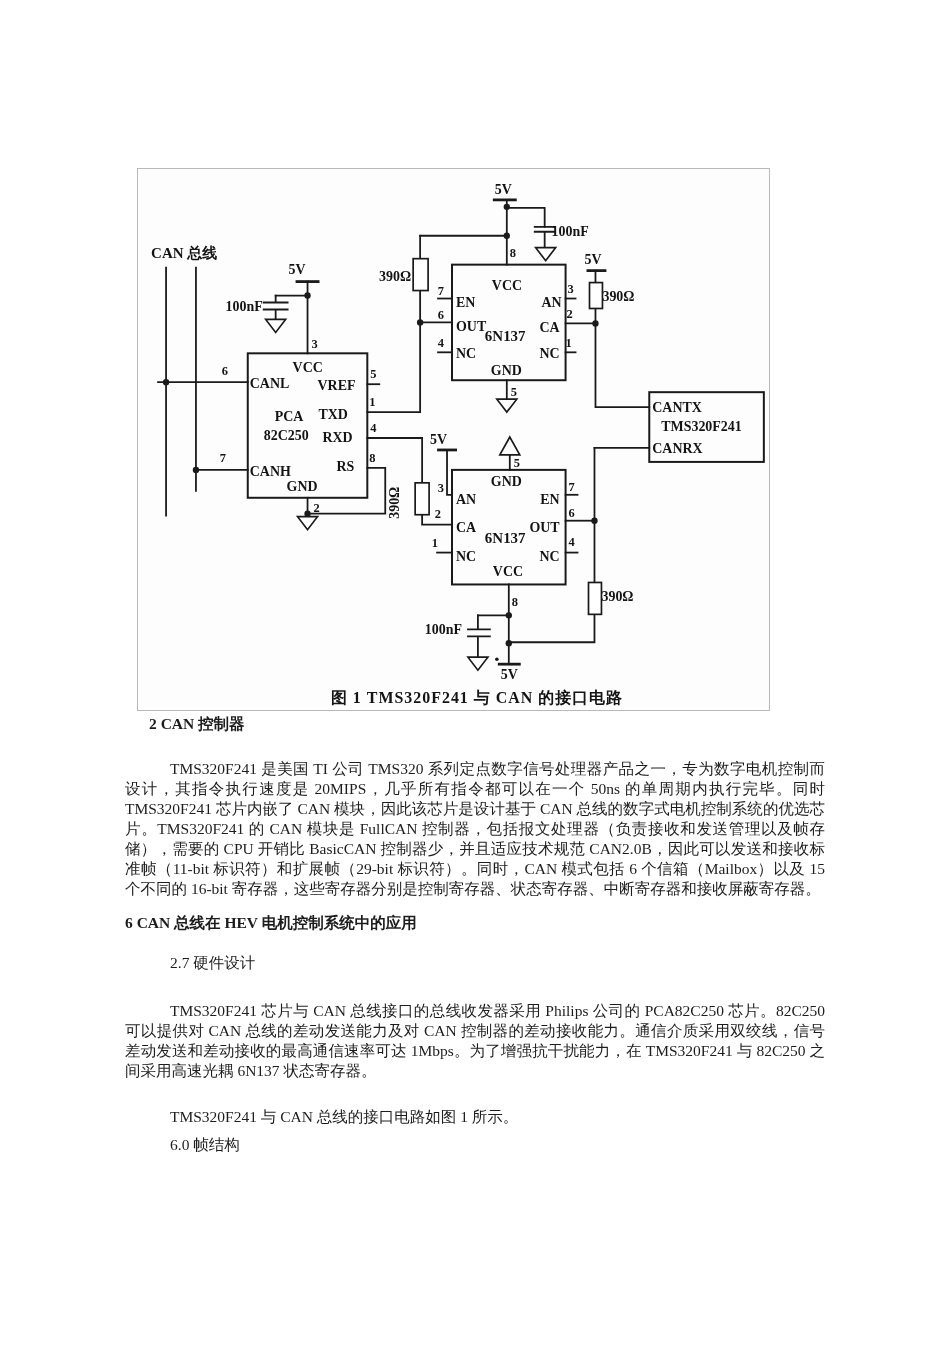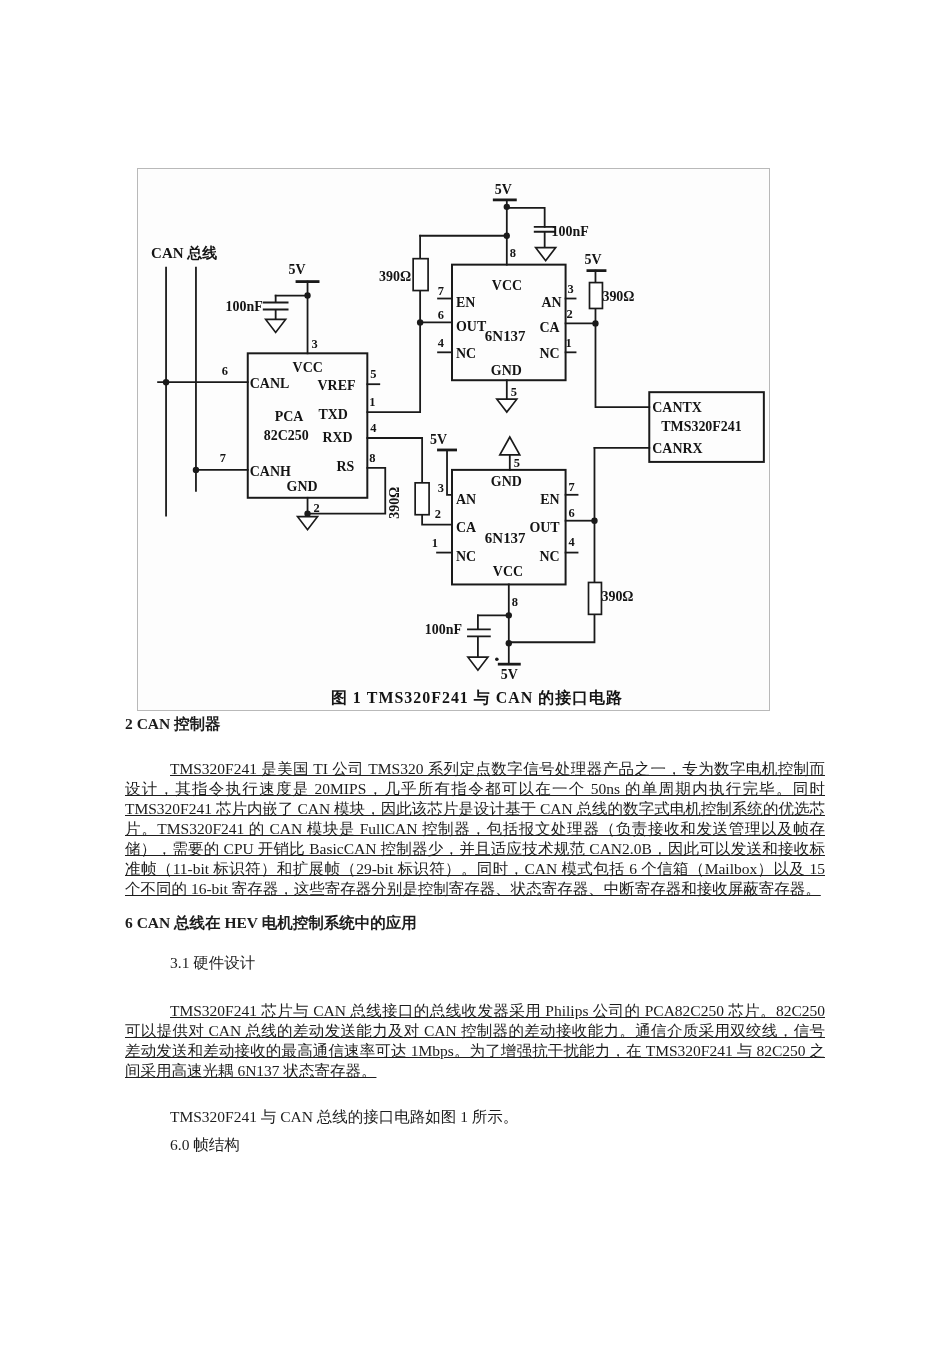--- a/index.html
+++ b/index.html
@@ -24,21 +24,21 @@
   .t15{font-size:15px;font-weight:700;}
   .pin{font-size:12.5px;font-weight:700;}
   .cn{font-size:15px;font-weight:700;}
   .caption{font-size:16px;font-weight:700;letter-spacing:1px;}
   
   .doc{
     position:absolute;left:125px;width:700px;
     font-size:15.5px;line-height:20px;color:#1d1d1d;text-align:justify;
   }
   .h{font-weight:700;}
-  .ind{text-indent:45px;text-decoration:underline;}
+  .ind{text-indent:45px;}
   .sub{left:170px;width:655px;}
 </style>
 </head>
 <body>
 
 <div class="fig">
 <svg viewBox="137 168 633 543">
 
   <g>
     <path class="wire" d="M165,267 V516"></path>
@@ -212,25 +212,25 @@
   <g>
     <text class="t14" x="653" y="412">CANTX</text>
     <text class="t14" x="662" y="431">TMS320F241</text>
     <text class="t14" x="653" y="453">CANRX</text>
   </g>
 
   <text class="caption" x="477" y="704" text-anchor="middle">图 1  TMS320F241 与 CAN 的接口电路</text>
 </svg>
 </div>
 
-<div class="doc h" style="top:714px;">2 CAN 控制器</div>
+<div class="doc h" style="top:714px;margin-left:24px;">2 CAN 控制器</div>
 
 <div class="doc ind" style="top:759px;">TMS320F241 是美国 TI 公司 TMS320 系列定点数字信号处理器产品之一，专为数字电机控制而设计，其指令执行速度是 20MIPS，几乎所有指令都可以在一个 50ns 的单周期内执行完毕。同时 TMS320F241 芯片内嵌了 CAN 模块，因此该芯片是设计基于 CAN 总线的数字式电机控制系统的优选芯片。TMS320F241 的 CAN 模块是 FullCAN 控制器，包括报文处理器（负责接收和发送管理以及帧存储），需要的 CPU 开销比 BasicCAN 控制器少，并且适应技术规范 CAN2.0B，因此可以发送和接收标准帧（11-bit 标识符）和扩展帧（29-bit 标识符）。同时，CAN 模式包括 6 个信箱（Mailbox）以及 15 个不同的 16-bit 寄存器，这些寄存器分别是控制寄存器、状态寄存器、中断寄存器和接收屏蔽寄存器。</div>
 
 <div class="doc h" style="top:913px;">6 CAN 总线在 HEV 电机控制系统中的应用</div>
 
-<div class="doc sub" style="top:953px;">3.1 硬件设计</div>
+<div class="doc sub" style="top:953px;">2.7 硬件设计</div>
 
 <div class="doc ind" style="top:1001px;">TMS320F241 芯片与 CAN 总线接口的总线收发器采用 Philips 公司的 PCA82C250 芯片。82C250 可以提供对 CAN 总线的差动发送能力及对 CAN 控制器的差动接收能力。通信介质采用双绞线，信号差动发送和差动接收的最高通信速率可达 1Mbps。为了增强抗干扰能力，在 TMS320F241 与 82C250 之间采用高速光耦 6N137 状态寄存器。</div>
 
 <div class="doc sub" style="top:1095px;margin-top:12px;">TMS320F241 与 CAN 总线的接口电路如图 1 所示。</div>
 
 <div class="doc sub" style="top:1135px;">6.0 帧结构</div>
 
 </body></html>

